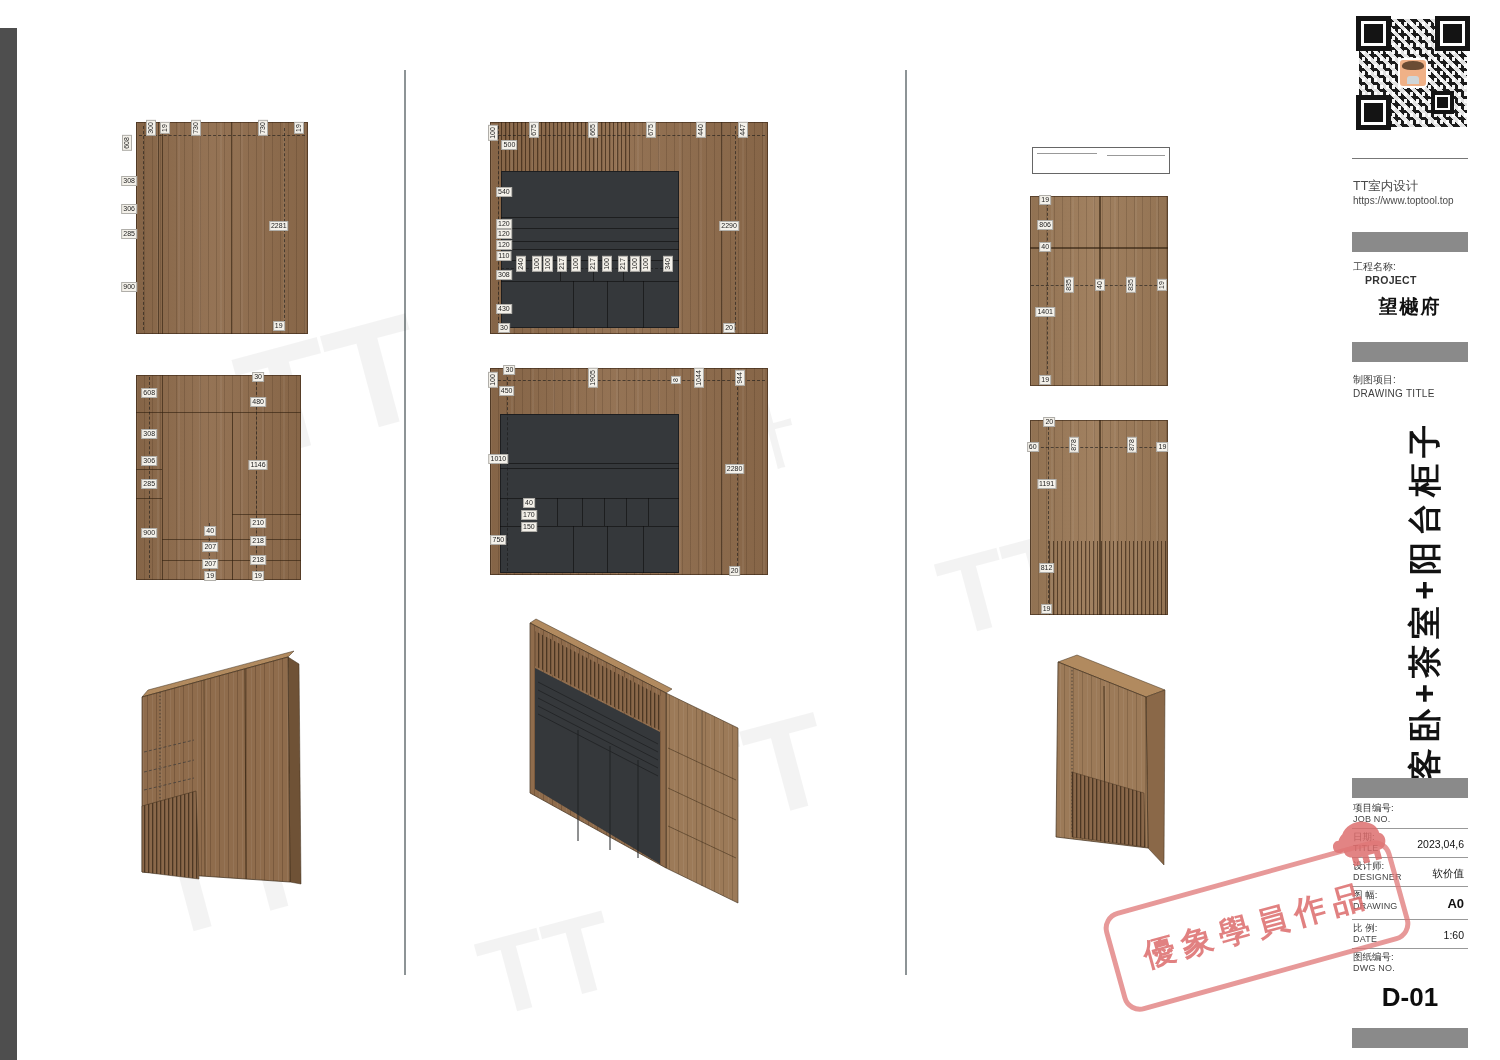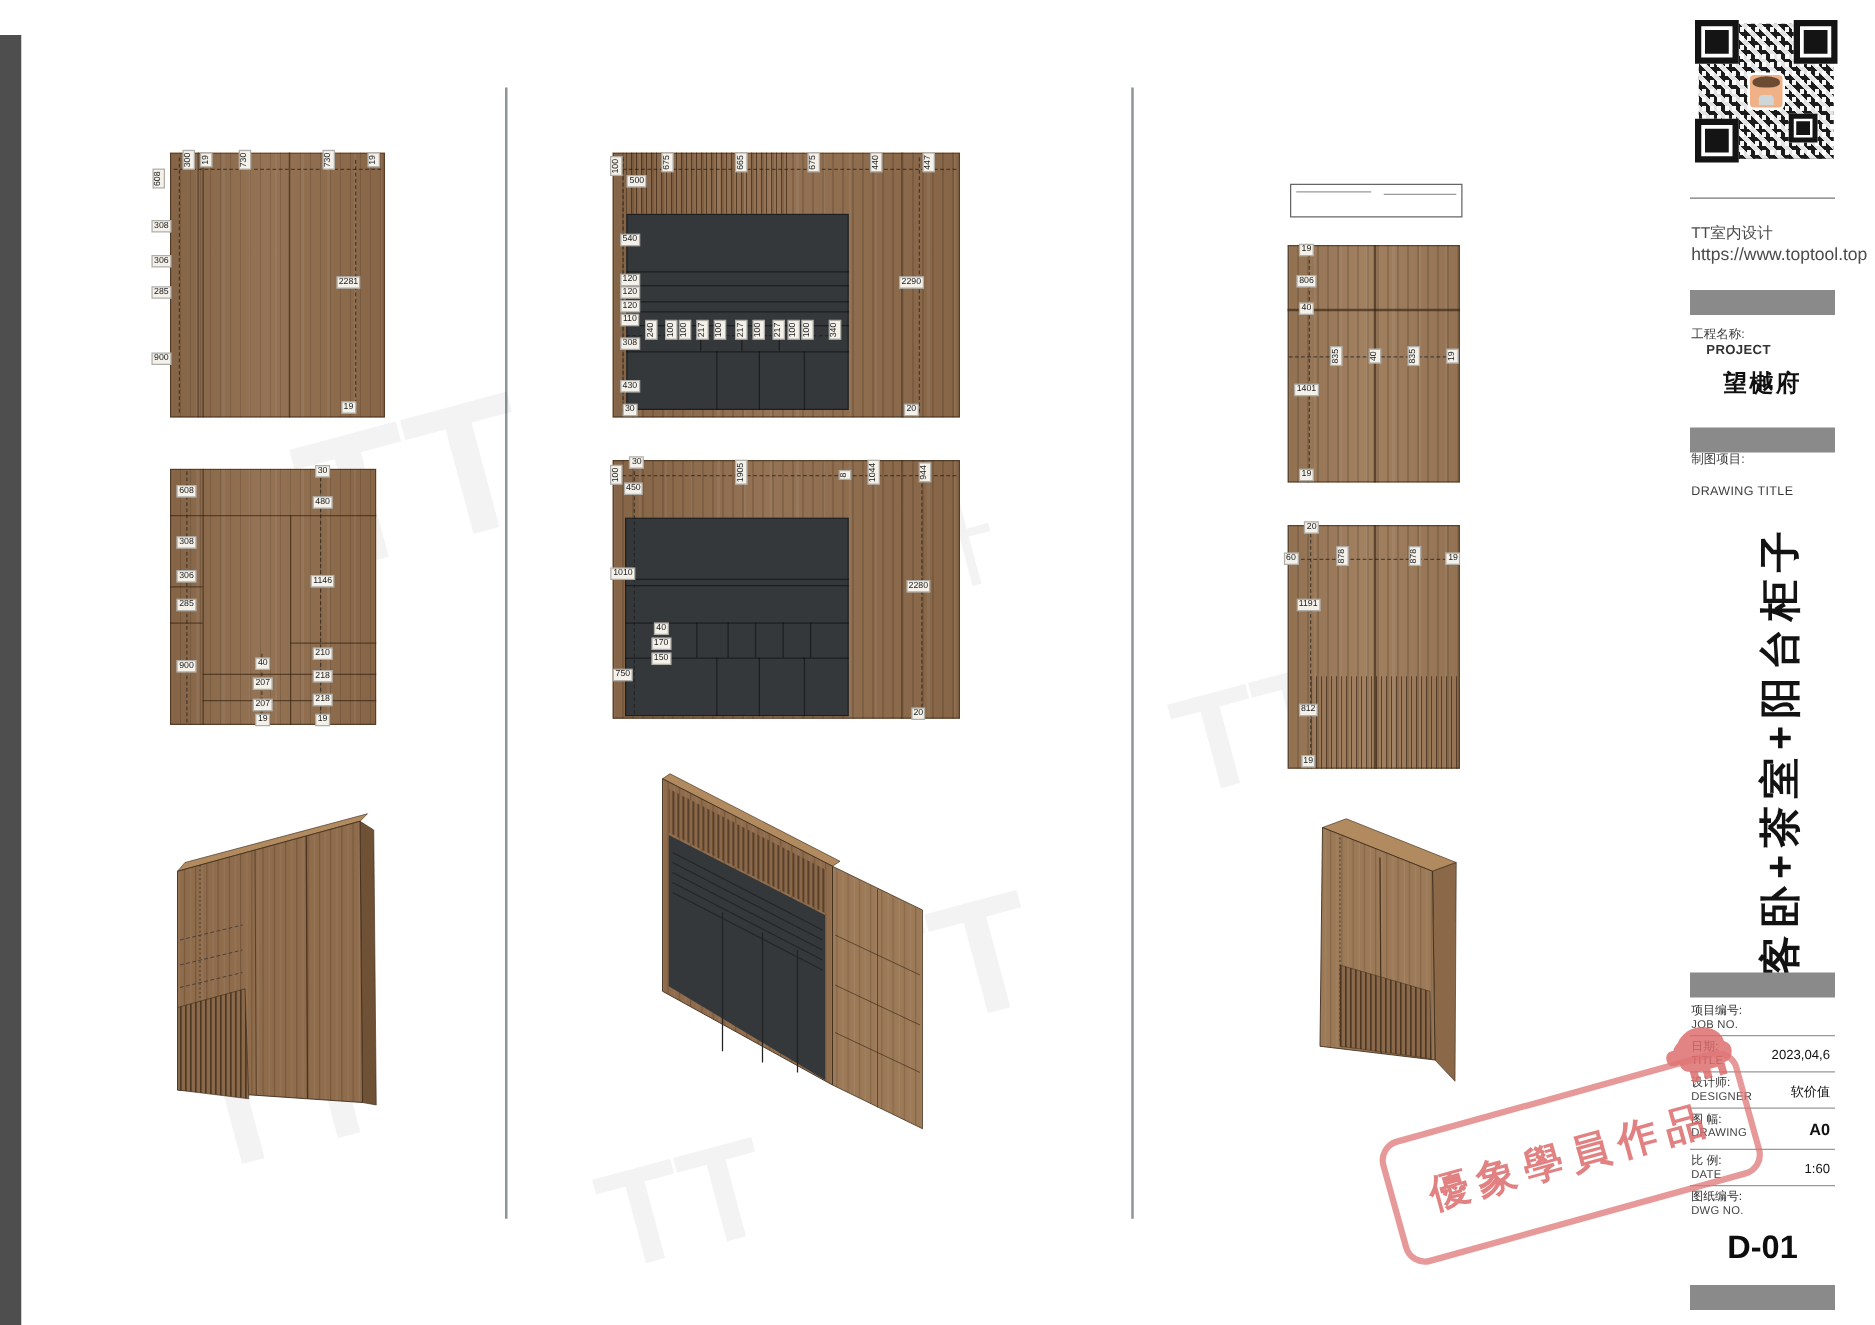--- a/index.html
+++ b/index.html
@@ -55,21 +55,21 @@
   .finder.sm{width:15px;height:15px;border-width:4px}
   .finder.sm::after{inset:2px}
   .qr-avatar{position:absolute;left:50%;top:50%;width:26px;height:26px;
     transform:translate(-50%,-50%);background:#f0b187;border-radius:5px;border:2px solid #fff;overflow:hidden}
   .qr-avatar::before{content:"";position:absolute;left:2px;right:2px;top:1px;height:9px;
     background:#6b4c33;border-radius:50% 50% 40% 40%}
   .qr-avatar::after{content:"";position:absolute;left:7px;right:7px;bottom:2px;height:8px;background:#cfd6d9;border-radius:3px 3px 0 0}
   .tb-hr{position:absolute;left:0;width:116px;height:1px;background:#777}
   .tb-bar{position:absolute;left:0;width:116px;height:20px;background:#8a8a8a}
   .t-company{font-size:12.5px;color:#4a4a4a}
-  .t-site{font-size:14px;color:#4a4a4a}
+  .t-site{font-size:10px;color:#4a4a4a}
   .t-zh{font-size:10px;color:#3c3c3c}
   .t-en{font-size:10.5px;color:#333;font-weight:700;letter-spacing:.3px}
   .t-en2{font-size:10px;color:#3c3c3c;letter-spacing:.3px}
   .t-pname{left:0;width:116px;text-align:center;font-size:19px;font-weight:700;letter-spacing:2px;color:#111}
   .vtitle{position:absolute;left:43px;top:440px;width:60px;height:320px}
   .vtitle span{position:absolute;left:50%;top:50%;transform:translate(-50%,-50%) rotate(-90deg);
     white-space:nowrap;font-size:33px;font-weight:600;letter-spacing:6px;color:#121212}
   .rows{position:absolute;left:0;top:800px;width:116px}
   .row{position:relative;height:28px;border-bottom:1px solid #999}
   .row .rz{position:absolute;left:1px;top:2px;font-size:9.5px;color:#333}
@@ -365,21 +365,21 @@
       <div class="qr-avatar"></div>
     </div>
     <div class="tb-hr" style="top:158px"></div>
     <div class="abs t-company" style="left:1px;top:178px">TT室内设计</div>
     <div class="abs t-site" style="left:1px;top:195px">https://www.toptool.top</div>
     <div class="tb-bar" style="top:232px"></div>
     <div class="abs t-zh" style="left:1px;top:260px">工程名称:</div>
     <div class="abs t-en" style="left:13px;top:274px">PROJECT</div>
     <div class="abs t-pname" style="top:294px">望樾府</div>
     <div class="tb-bar" style="top:342px"></div>
-    <div class="abs t-zh" style="left:1px;top:360px">制图项目:</div>
+    <div class="abs t-zh" style="left:1px;top:373px">制图项目:</div>
     <div class="abs t-en2" style="left:1px;top:388px">DRAWING TITLE</div>
     <div class="vtitle">
       <span>客卧+茶室+阳台柜子</span>
     </div>
     <div class="tb-bar" style="top:778px"></div>
     <div class="rows">
       <div class="row">
         <span class="rz">项目编号:</span>
         <span class="re">JOB NO.</span>
         <span class="rv"></span>

